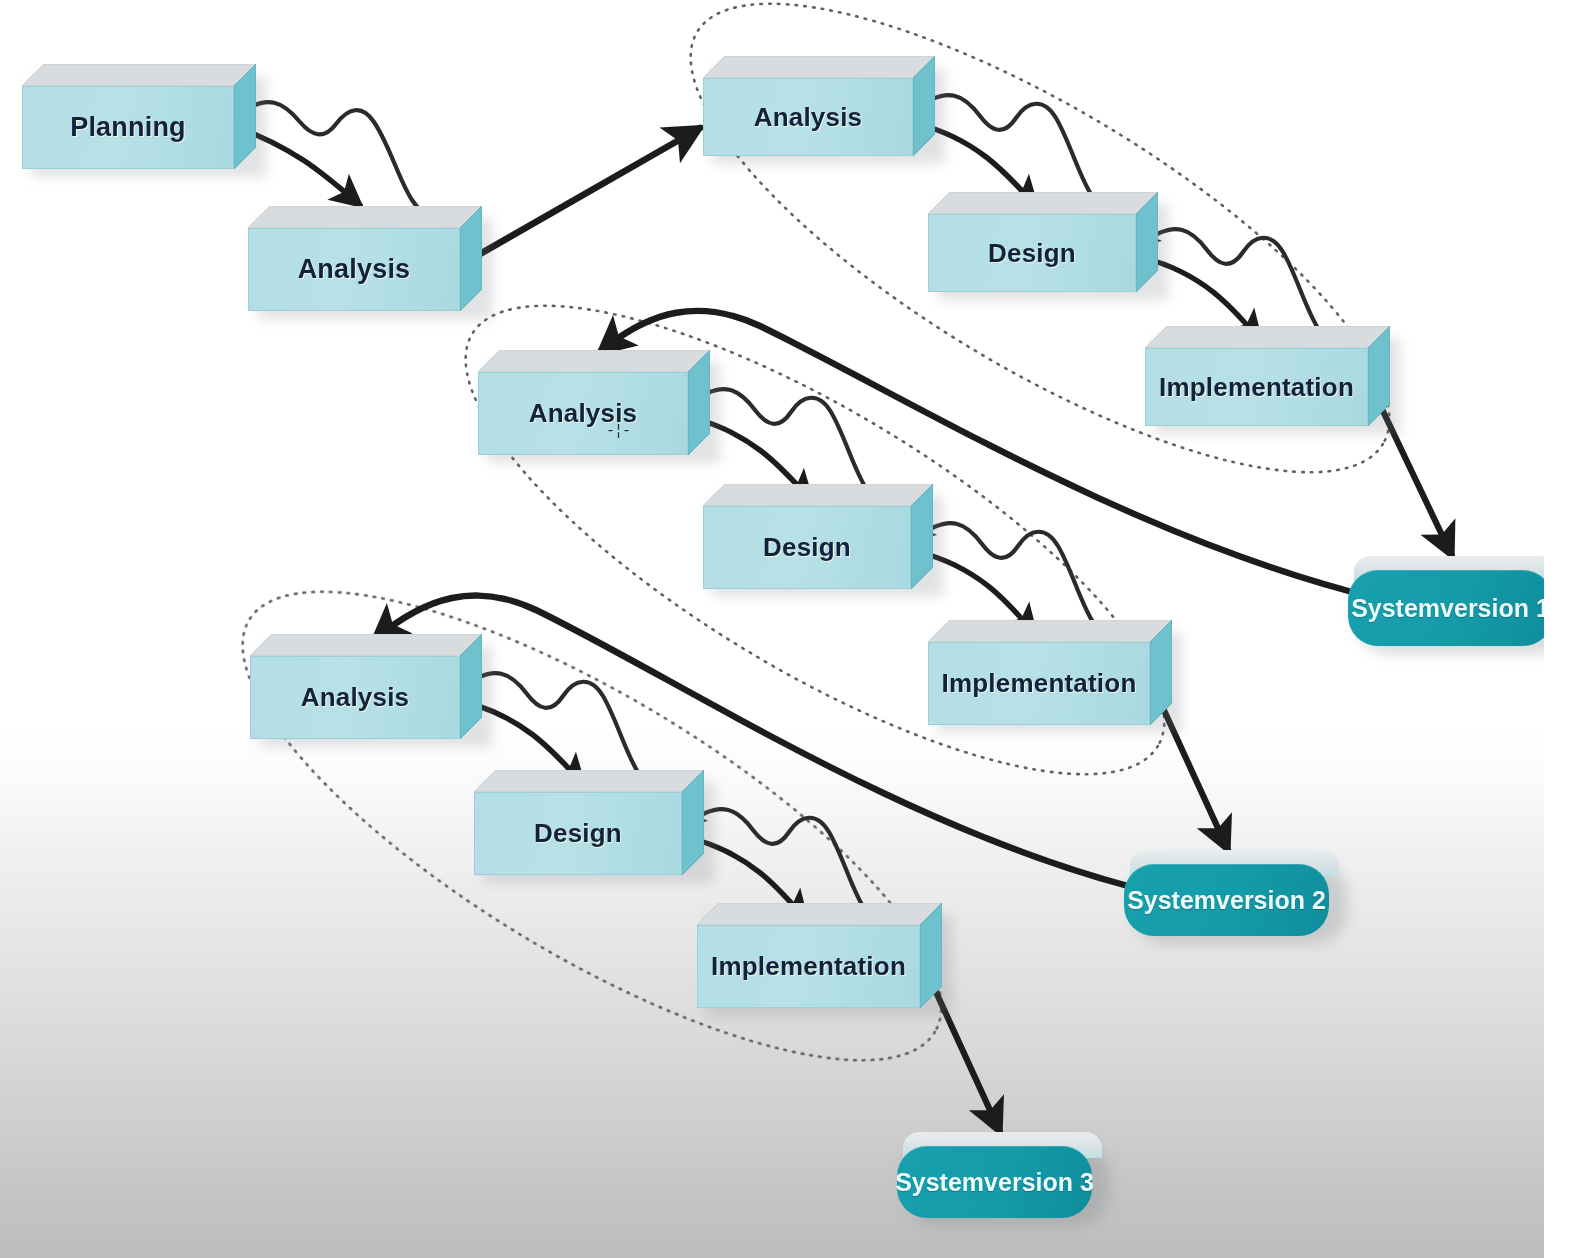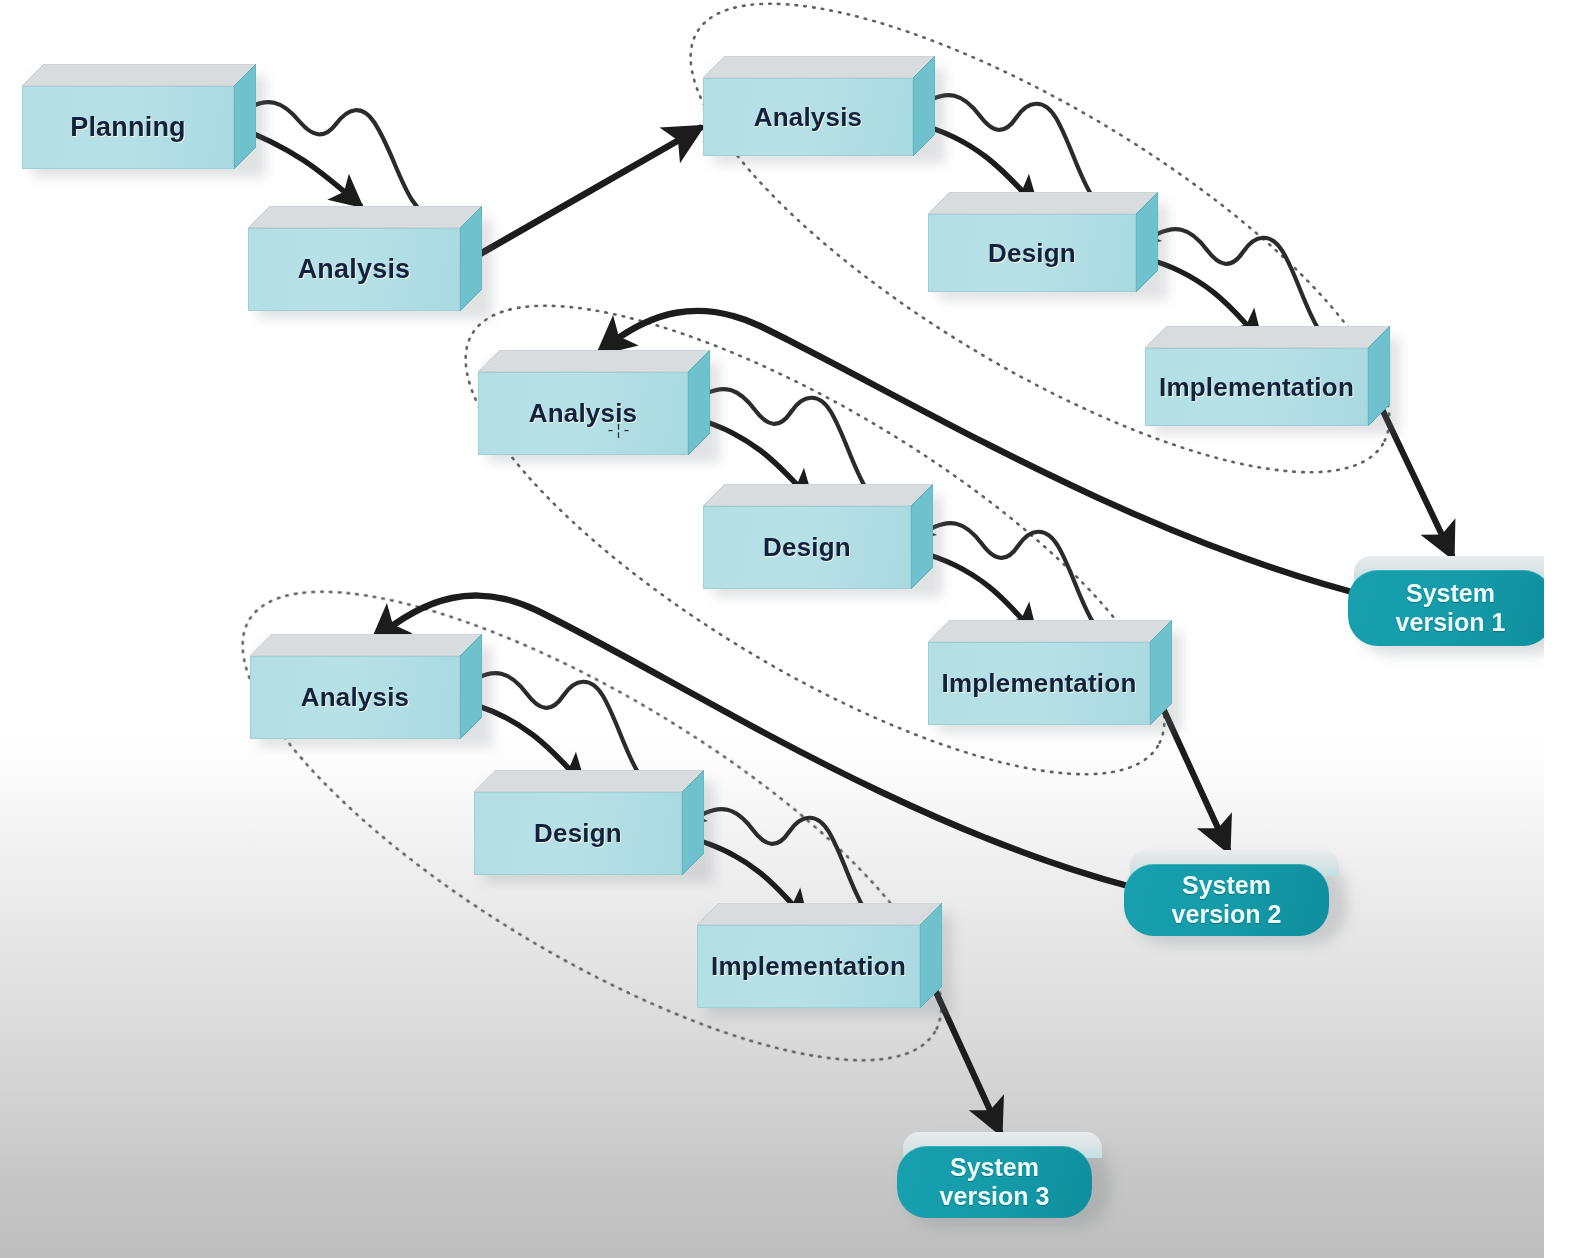--- a/index.html
+++ b/index.html
@@ -95,21 +95,21 @@
   }
   .sysver .pill {
     position: absolute;
     left: 0;
     top: 14px;
     right: 10px;
     bottom: 0;
     background: linear-gradient(105deg, #18a0ae 0%, #159aa8 55%, #0f8e9c 100%);
     border-radius: 30px;
     display: flex;
-    flex-direction: column;
+    flex-direction: row;
     align-items: center;
     justify-content: center;
     box-shadow: inset 0 1px 0 rgba(255,255,255,.18);
   }
   .sysver .pill span {
     color: #ecfbfc;
     font-weight: bold;
     line-height: 1.16;
     text-shadow: 0 1px 1px rgba(0,0,0,.25);
     white-space: nowrap;

